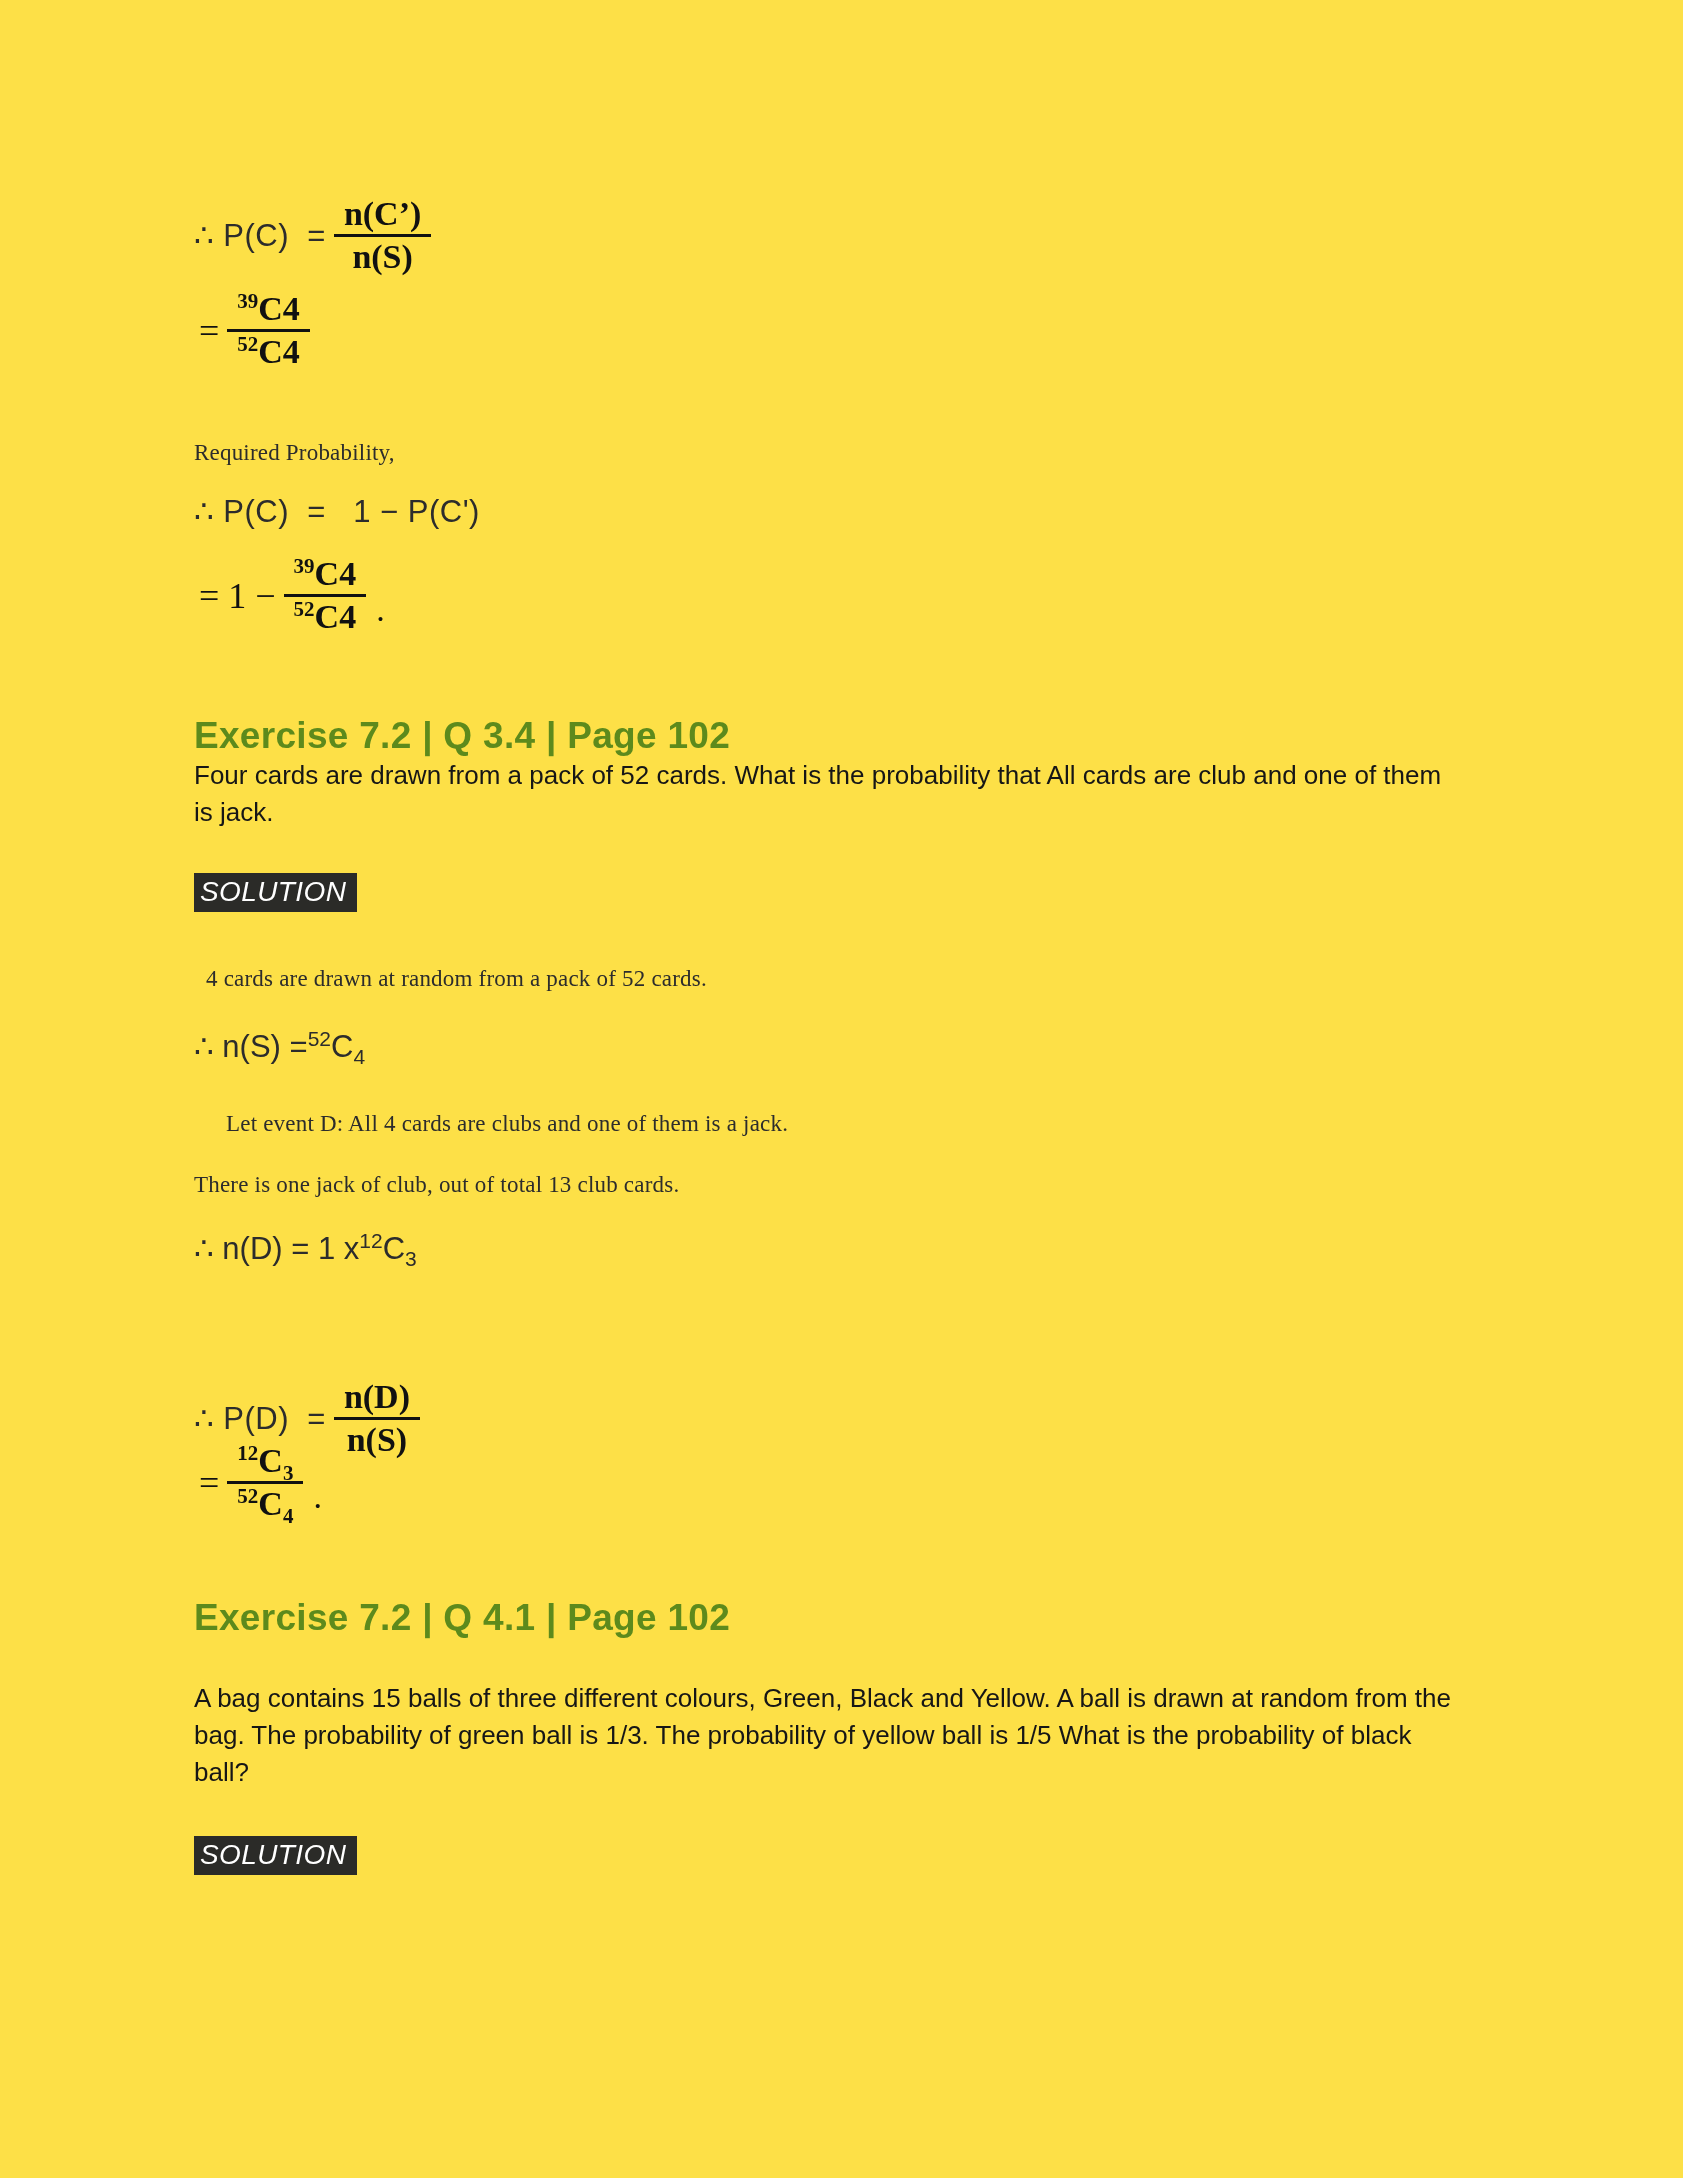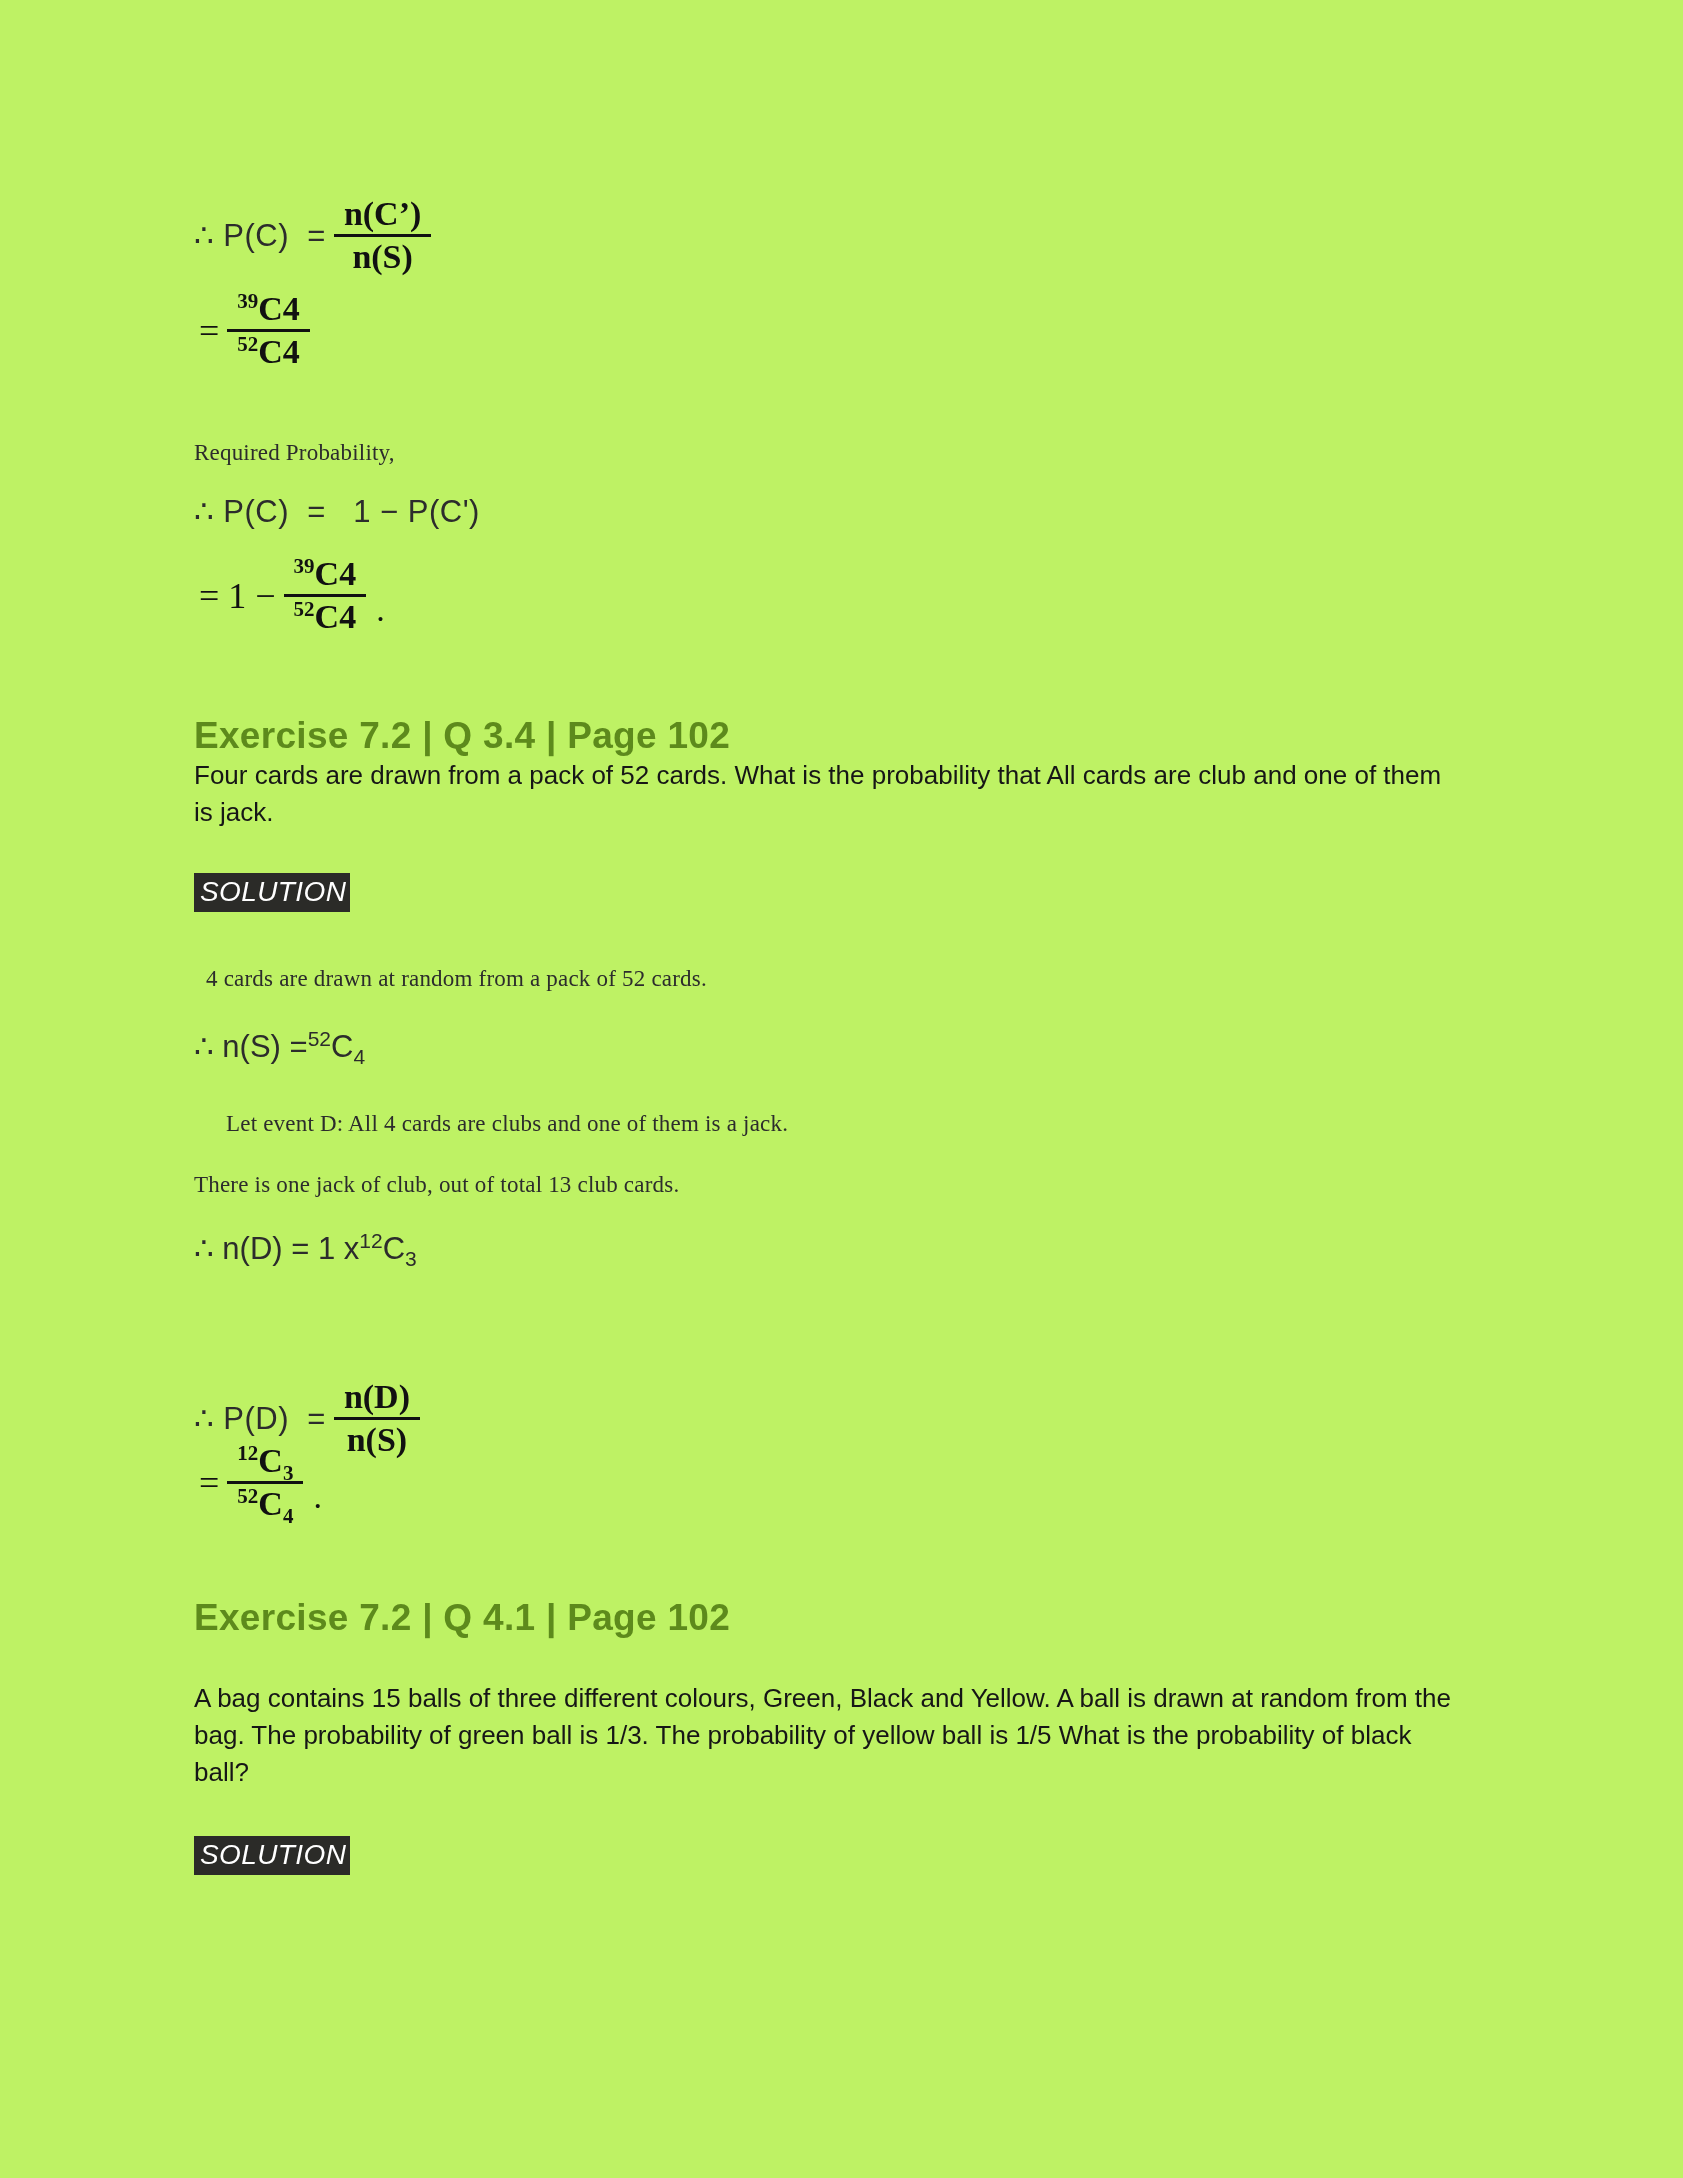--- a/index.html
+++ b/index.html
@@ -13,21 +13,21 @@
     font-family: "Liberation Sans", sans-serif;
     color: #1a1a1a;
     position: relative;
     overflow: hidden;
   }
   .page {
     position: absolute;
     left: 0; top: 0;
     width: 1683px;
     height: 2178px;
-    background: #bef264;
+    background: #fde047;
   }
   .content {
     position: absolute;
     left: 194px;
     top: 0;
     width: 1317px;
   }
 
   
   .math-line {
@@ -129,21 +129,21 @@
 
   
   .sol-badge {
     display: inline-block;
     background: #2b2b28;
     color: #ffffff;
     font-family: "Liberation Sans", sans-serif;
     font-style: italic;
     font-size: 28px;
     letter-spacing: 0.4px;
-    padding: 3px 4px 4px 6px;
+    padding: 3px 11px 4px 6px;
   }
 
   
   .abs { position: absolute; }
 </style>
 </head>
 <body>
 
 <div class="page">
   <div class="content">

